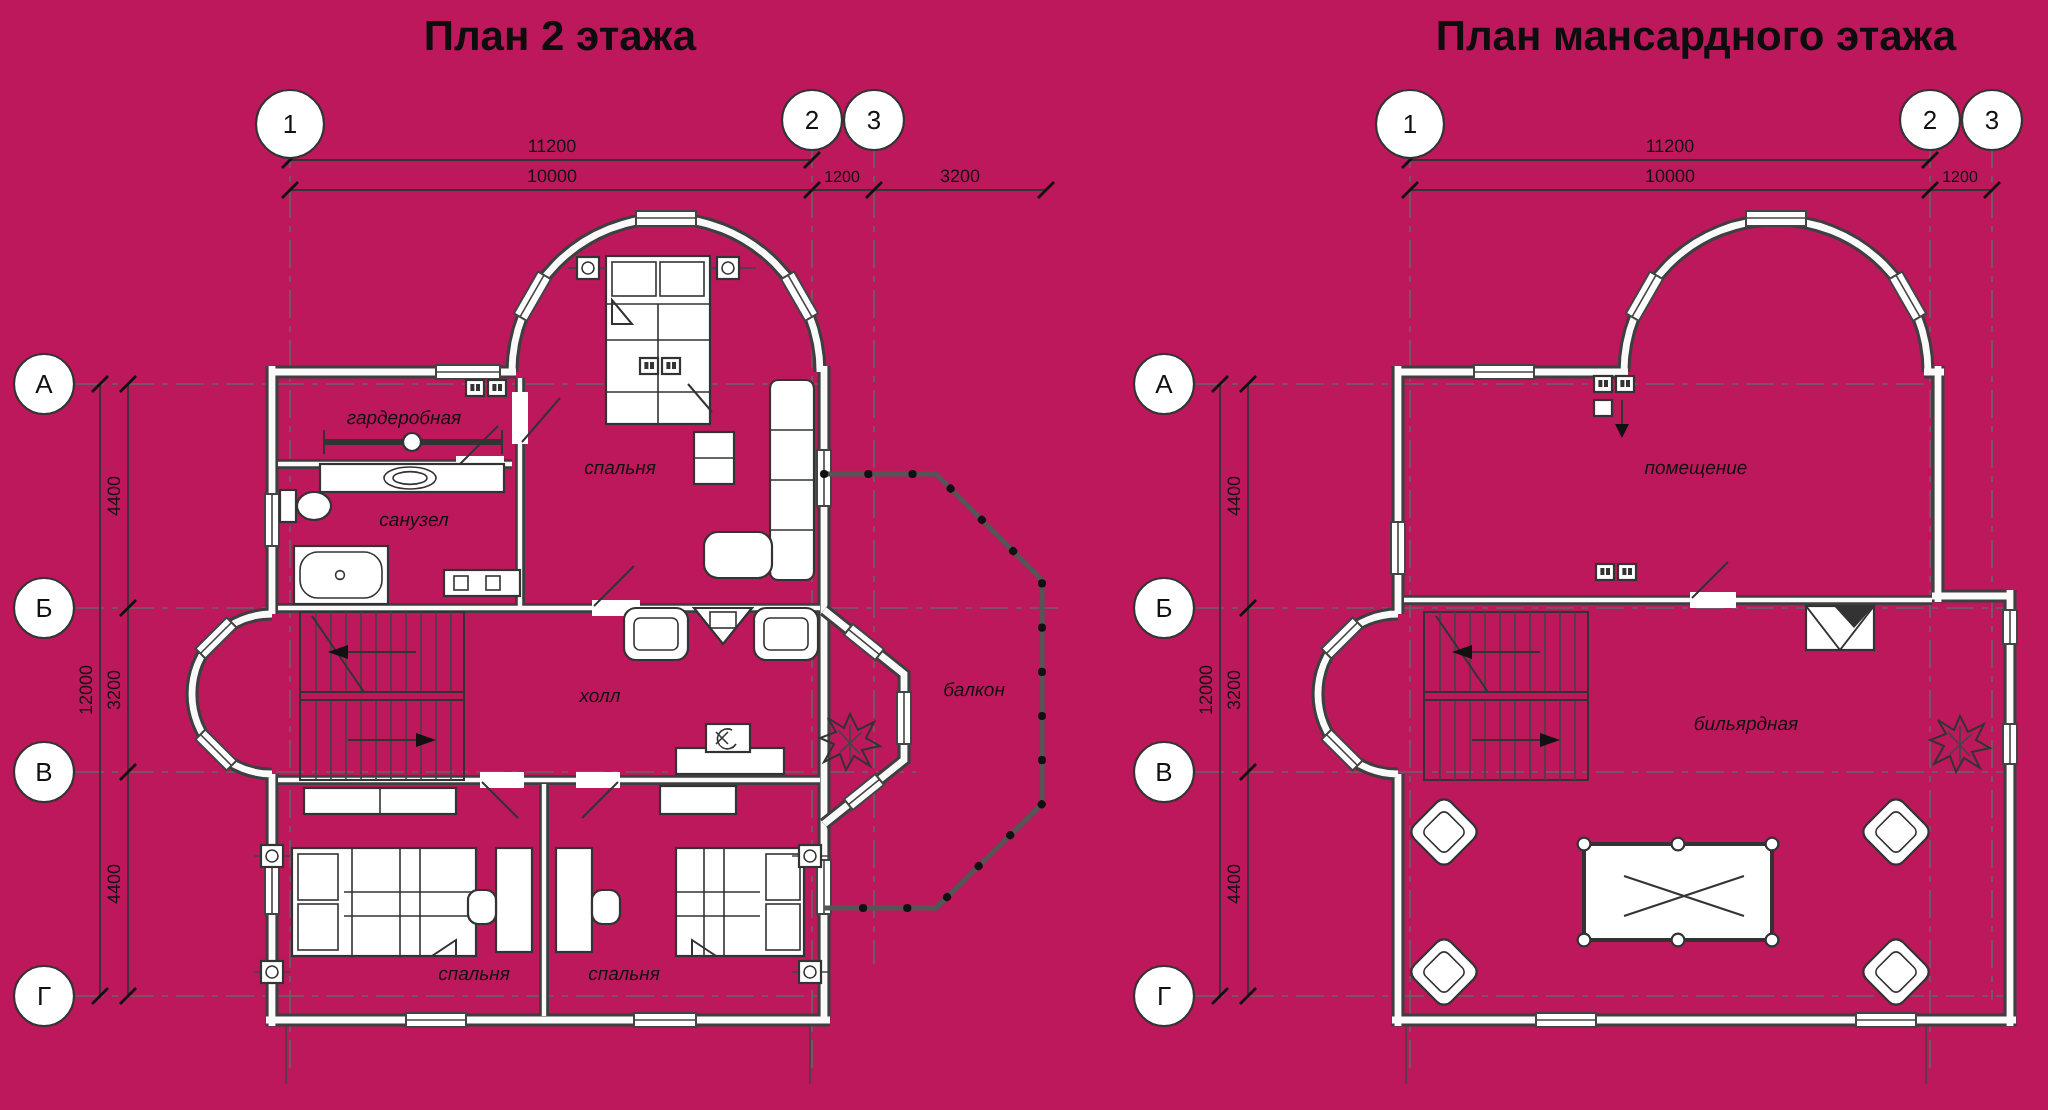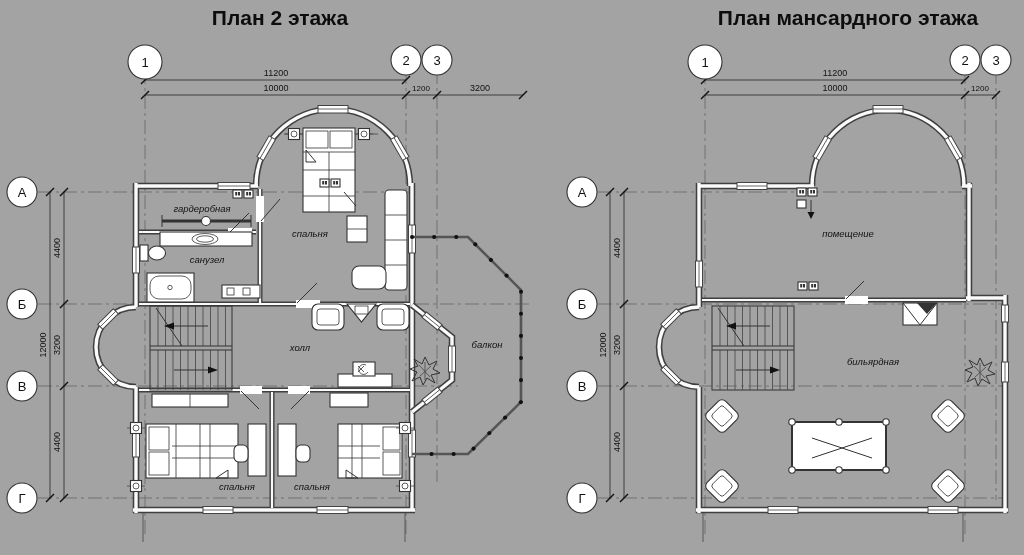--- a/index.html
+++ b/index.html
@@ -1,16 +1,16 @@
 <!DOCTYPE html>
 <html><head>
 <meta charset="utf-8">
 <style>
   html,body{margin:0;padding:0;background:#fff;}
-  #stage{position:relative;width:1024px;height:555px;background:#a3a3a3;overflow:hidden;
+  #stage{position:relative;width:1024px;height:555px;background:#be185d;overflow:hidden;
          font-family:"Liberation Sans",sans-serif;}
   svg{position:absolute;left:0;top:0;}
   .wo{fill:none;stroke:#3f3f3f;stroke-width:6.5;}
   .wi{fill:none;stroke:#fafafa;stroke-width:3.4;}
   .iw{fill:none;stroke:#3f3f3f;stroke-width:5;}
   .iwi{fill:none;stroke:#fafafa;stroke-width:2.2;}
   .erase{stroke:#ffffff;stroke-width:8;fill:none;}
   .thin{fill:none;stroke:#333;stroke-width:1;}
   .axisln{stroke:#666;stroke-width:0.8;stroke-dasharray:14 4 3 4;fill:none;}
   .dim{stroke:#333;stroke-width:0.9;fill:none;}

